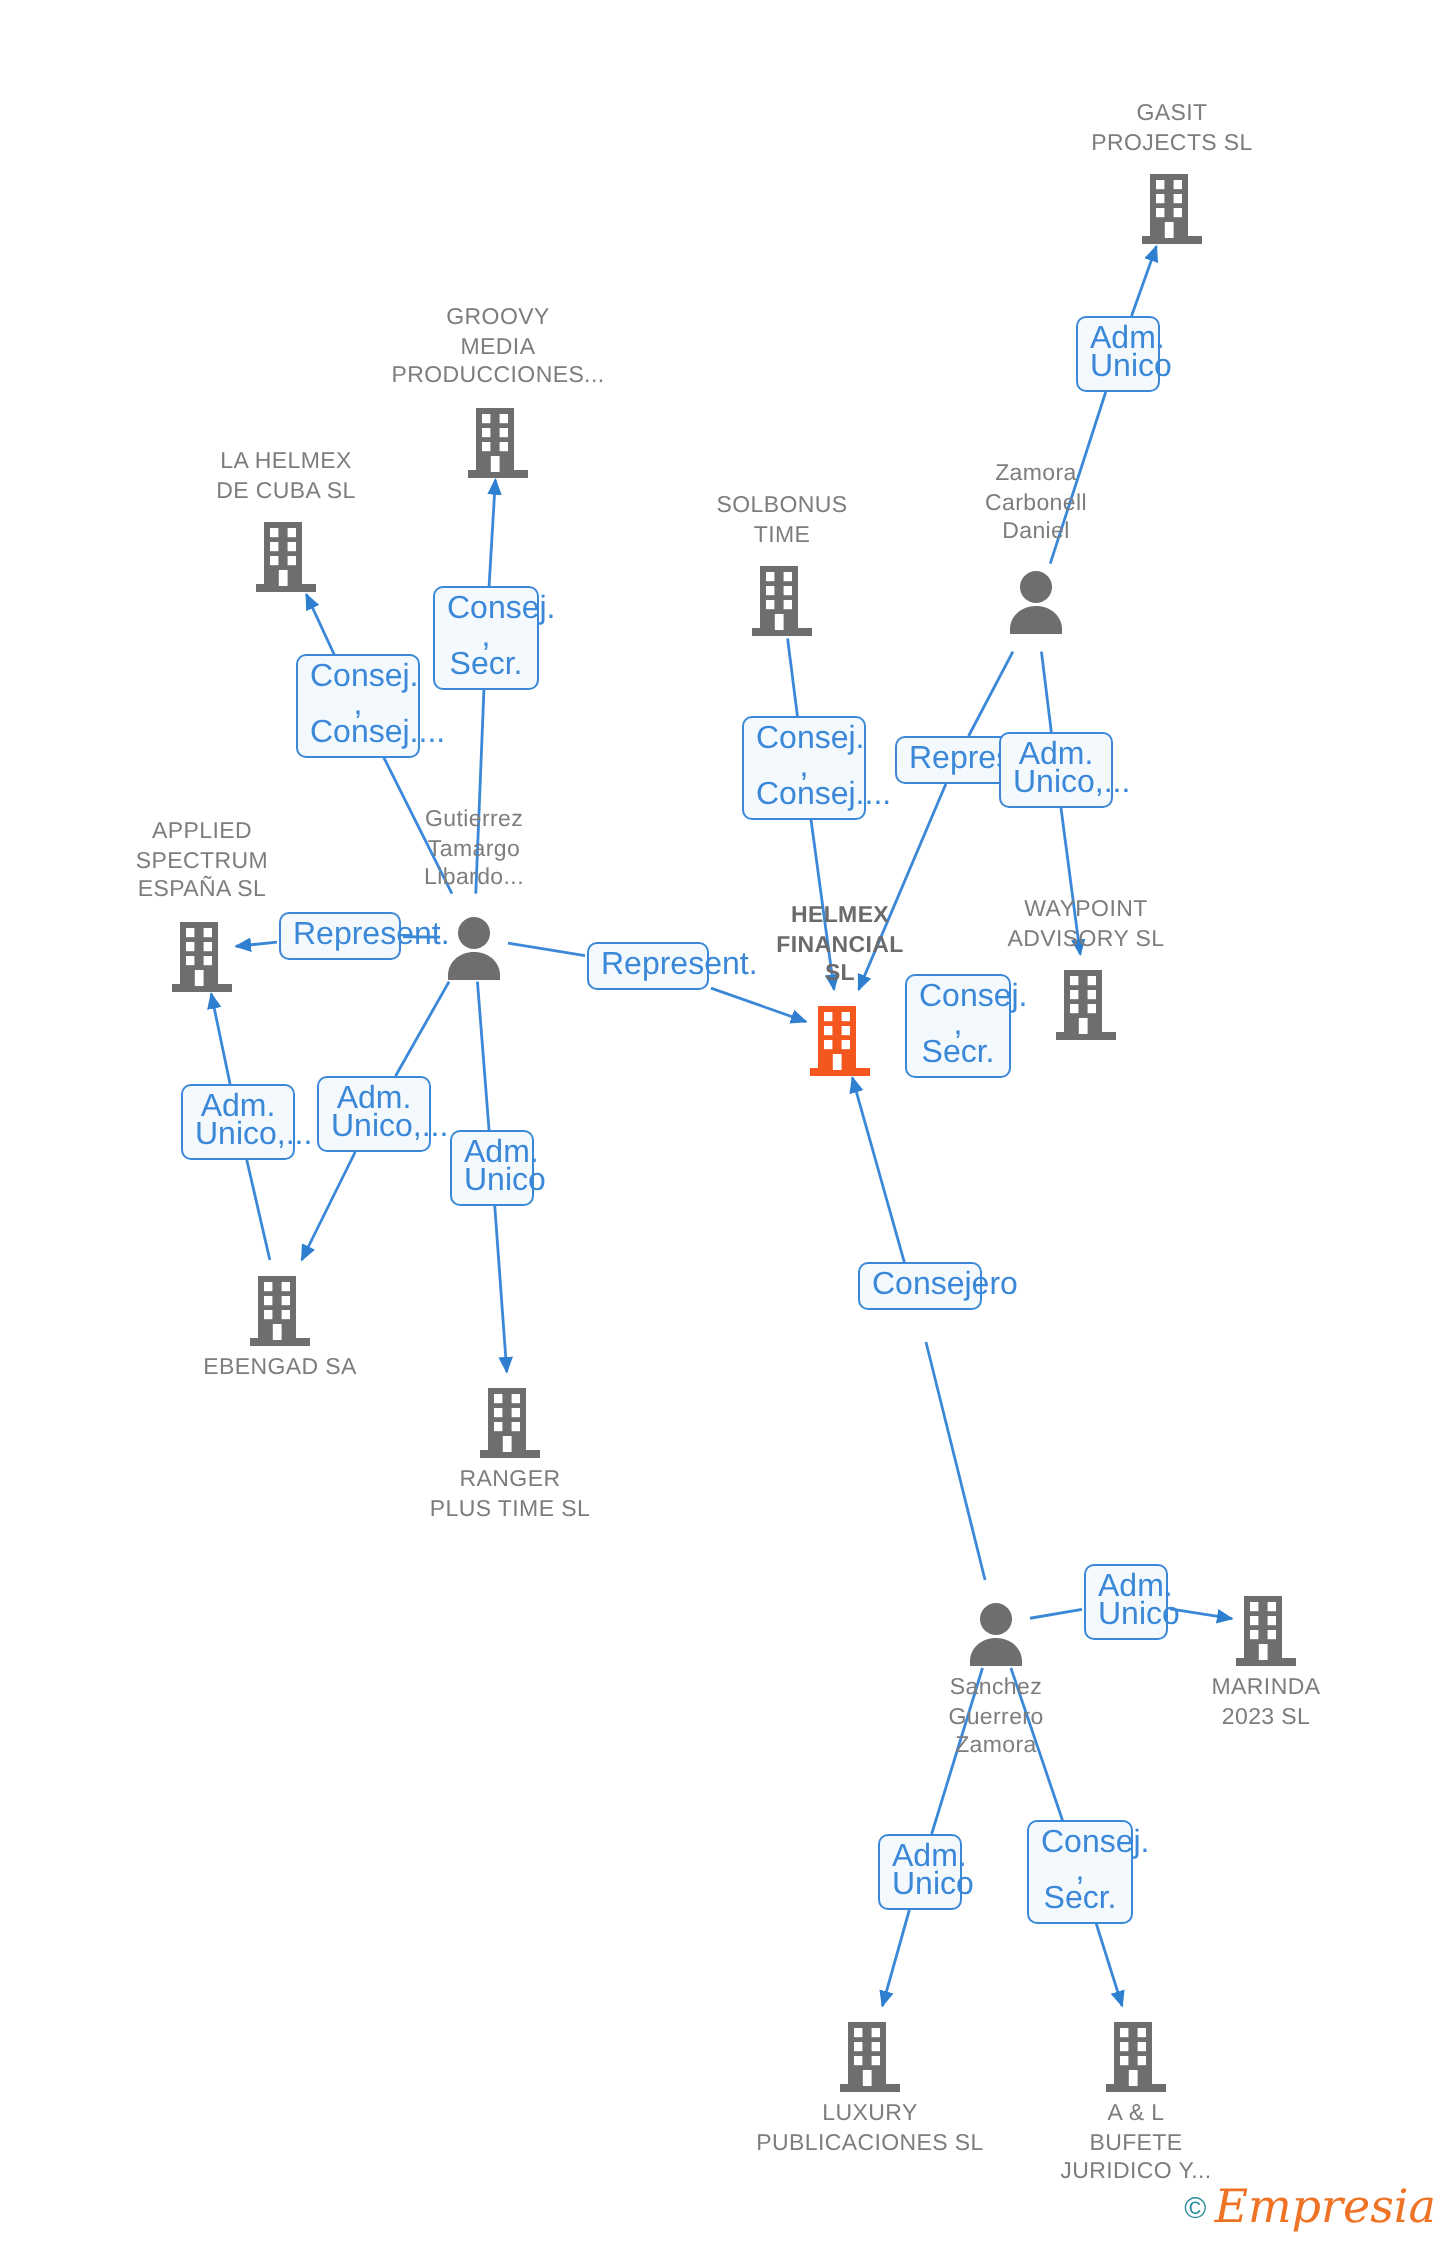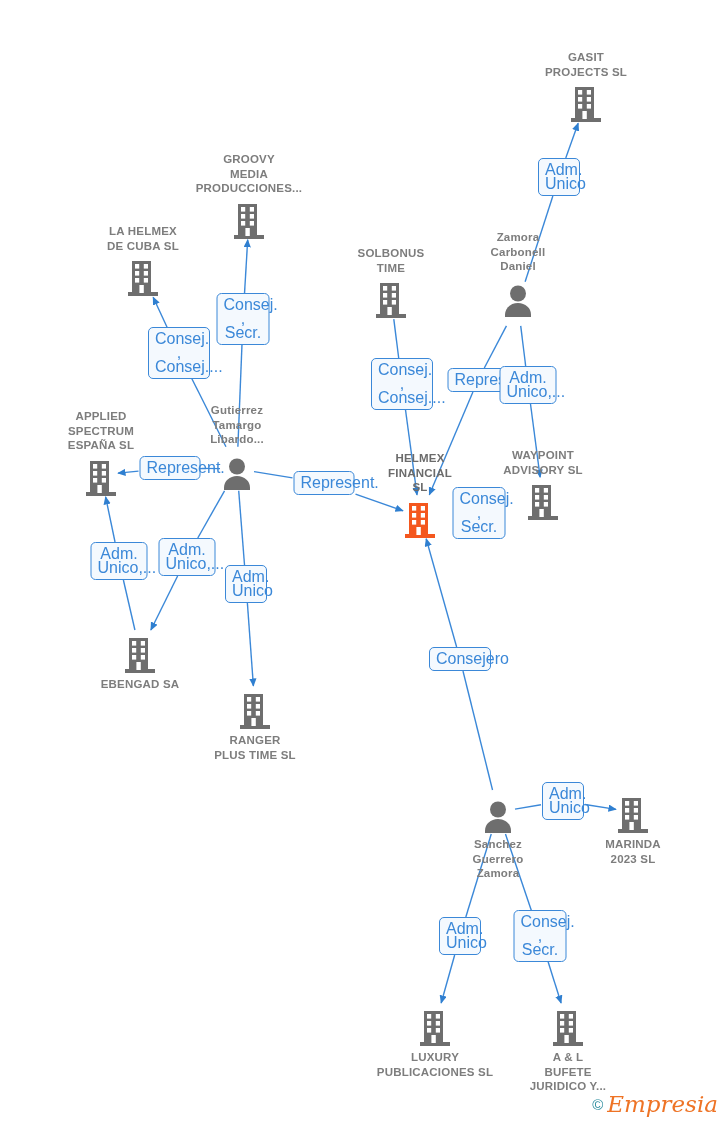--- a/index.html
+++ b/index.html
@@ -7,21 +7,21 @@
     width:728px;height:1125px;position:relative;overflow:hidden;
     font-family:"Liberation Sans","DejaVu Sans",sans-serif;
   }
   #graph{position:absolute;inset:0;width:728px;height:1125px;}
   svg.edges{position:absolute;left:0;top:0;width:728px;height:1125px;pointer-events:none;}
 
   
   .node{position:absolute;transform:translate(-50%,0);text-align:center;width:140px;}
   .node .caption{
     font-size:11.5px;line-height:14.6px;color:#7d7d7d;letter-spacing:.2px;
-    white-space:pre-line;font-weight:700;
+    white-space:pre-line;font-weight:400;
   }
   .node.focus .caption{color:#6b6b6b;font-weight:bold;}
   .node .glyph{display:flex;justify-content:center;align-items:flex-end;height:42px;}
   .node.cap-below .glyph{margin-bottom:3px;}
   .node.cap-above .caption{margin-bottom:2px;}
 
   
   .elabel{
     position:absolute;transform:translate(-50%,-50%);
     border:1.3px solid #3b88d8;border-radius:5px;background:#f4f9fe;
@@ -358,21 +358,21 @@
       <div class="elabel" style="left: 324px; top: 483px; width: 61px; min-height: 22px;">Represent.</div>
       <div class="elabel" style="left: 170px; top: 468px; width: 61px; min-height: 22px;">Represent.</div>
       <div class="elabel" style="left: 479px; top: 513px; width: 53px; min-height: 36px;">Consej. ,
 Secr.</div>
       <div class="elabel" style="left: 119px; top: 561px; width: 57px; min-height: 36px;">Adm.
 Unico,...</div>
       <div class="elabel" style="left: 187px; top: 557px; width: 57px; min-height: 36px;">Adm.
 Unico,...</div>
       <div class="elabel" style="left: 246px; top: 584px; width: 42px; min-height: 36px;">Adm.
 Unico</div>
-      <div class="elabel" style="left: 460px; top: 659px; width: 62px; min-height: 22px;">Consejero</div>
+      <div class="elabel" style="left: 460px; top: 643px; width: 62px; min-height: 22px;">Consejero</div>
       <div class="elabel" style="left: 563px; top: 801px; width: 42px; min-height: 36px;">Adm.
 Unico</div>
       <div class="elabel" style="left: 460px; top: 936px; width: 42px; min-height: 36px;">Adm.
 Unico</div>
       <div class="elabel" style="left: 540px; top: 936px; width: 53px; min-height: 36px;">Consej. ,
 Secr.</div>
     </div>
 </div>
 
 <div class="watermark">

